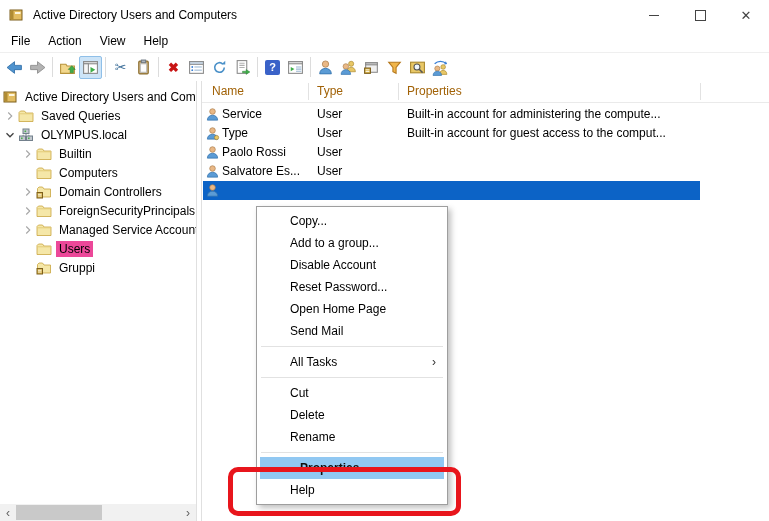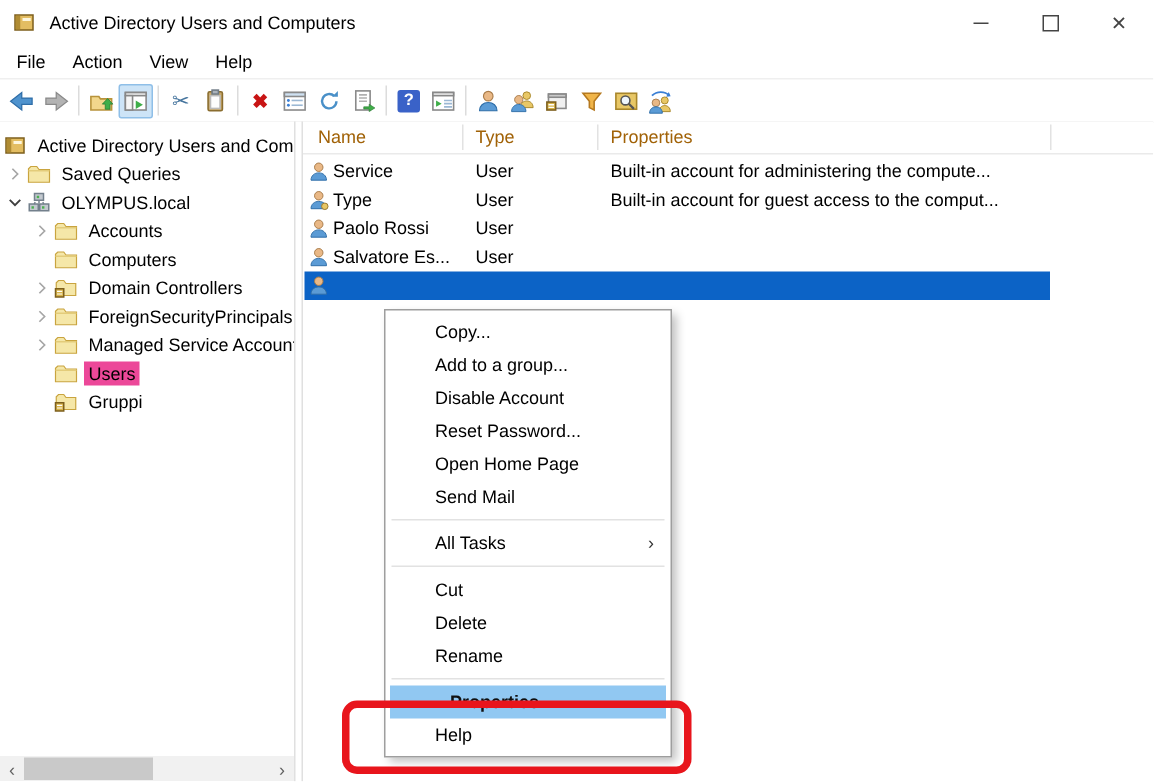--- a/index.html
+++ b/index.html
@@ -290,21 +290,21 @@
         <div class="titem lvl2">
           <span class="exp">
               <svg viewBox="0 0 16 16">
                 <path d="M6 4l4 4-4 4" fill="none" stroke="#a6a6a6" stroke-width="1.3"></path>
               </svg>
             </span>
           <span class="ticon"><svg viewBox="0 0 16 16">
                 <path d="M1 13.5V4.5L2.5 3h4L8 5h7v8.5z" fill="#f5e7a8" stroke="#c9a43f" stroke-width="0.8"></path>
                 <path d="M1 5.8h14" stroke="#e3cc7a"></path>
               </svg></span>
-          <span class="tlabel">Accounts</span>
+          <span class="tlabel">Builtin</span>
         </div>
 
         <div class="titem lvl2">
           <span class="exp"></span>
           <span class="ticon"><svg viewBox="0 0 16 16">
                 <path d="M1 13.5V4.5L2.5 3h4L8 5h7v8.5z" fill="#f5e7a8" stroke="#c9a43f" stroke-width="0.8"></path>
                 <path d="M1 5.8h14" stroke="#e3cc7a"></path>
               </svg></span>
           <span class="tlabel">Computers</span>
         </div>

